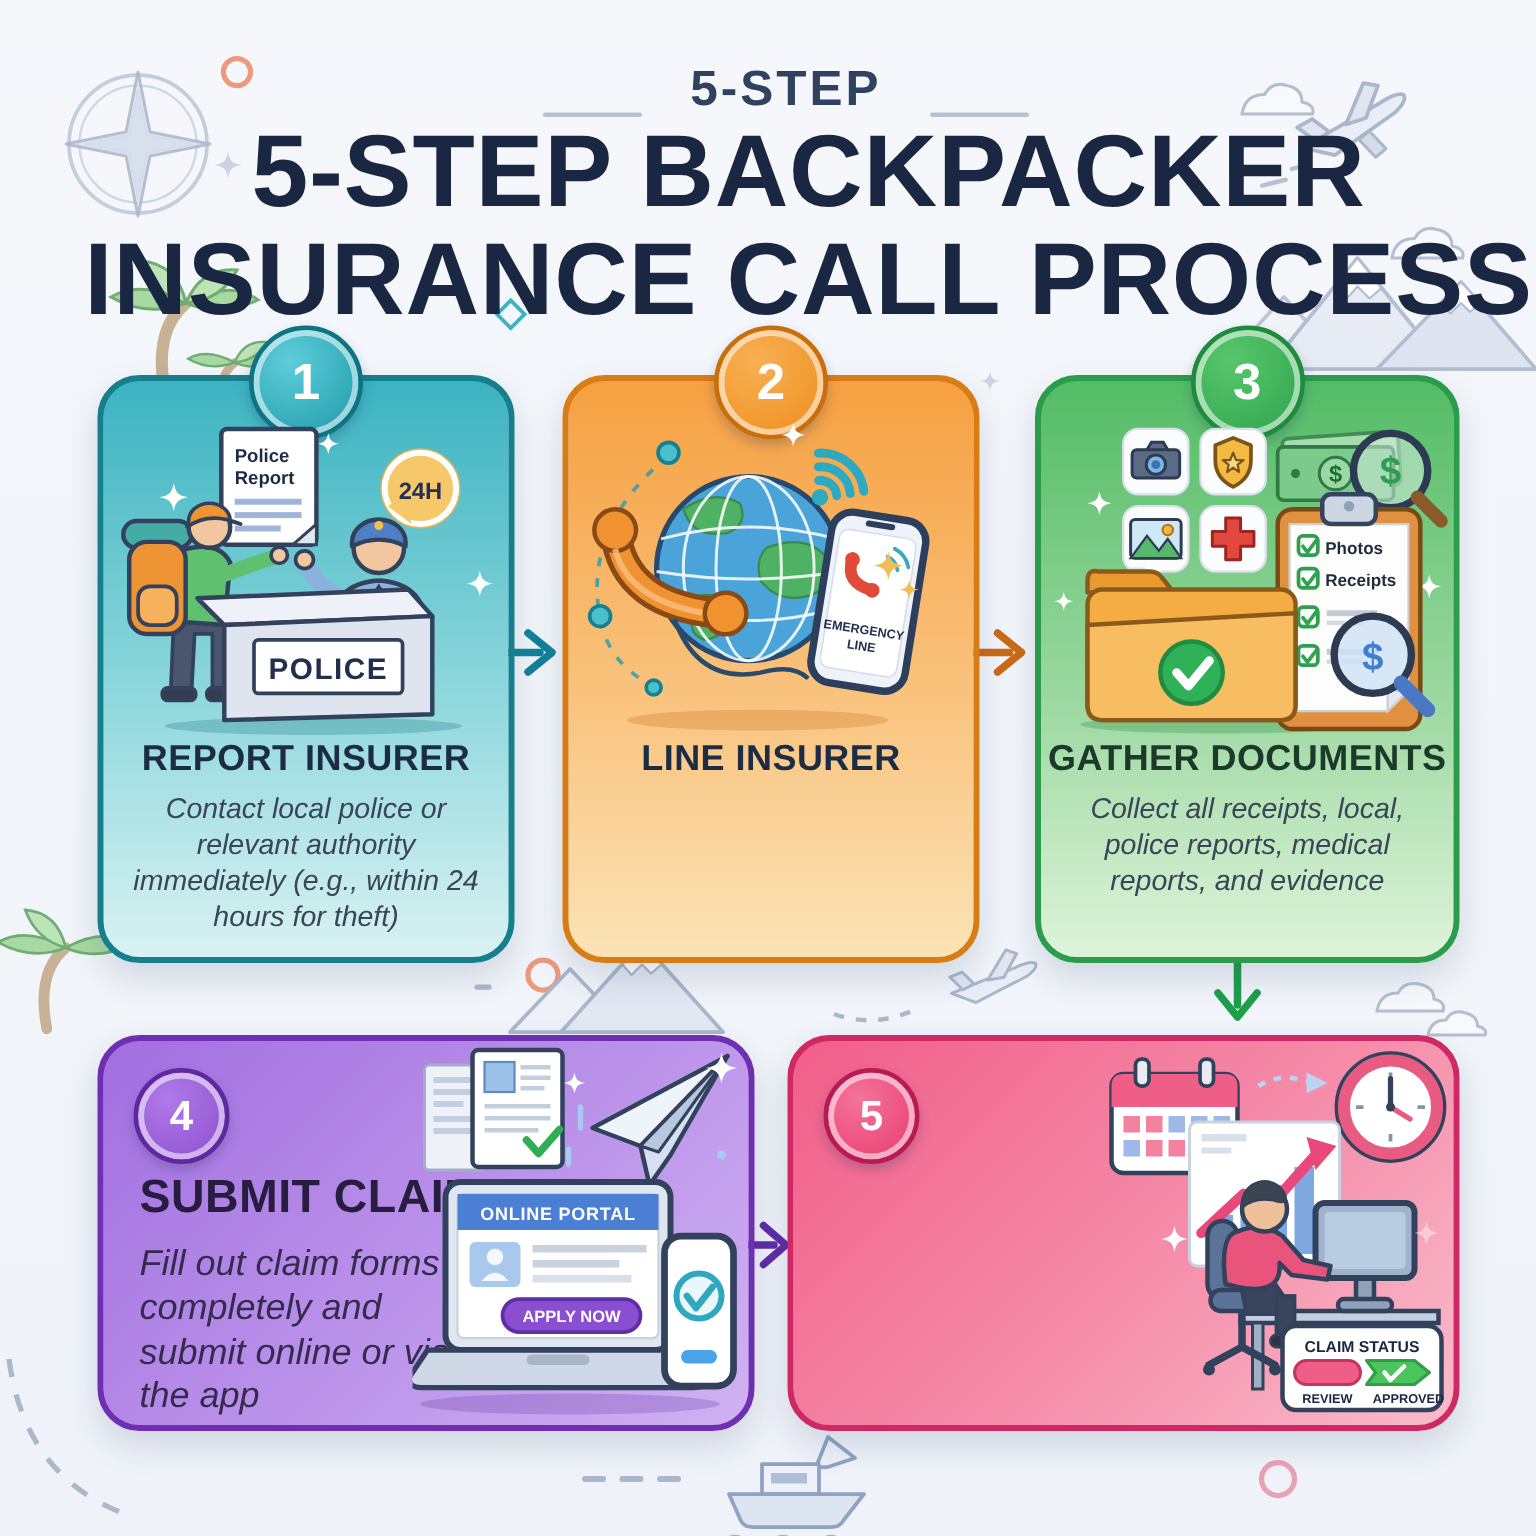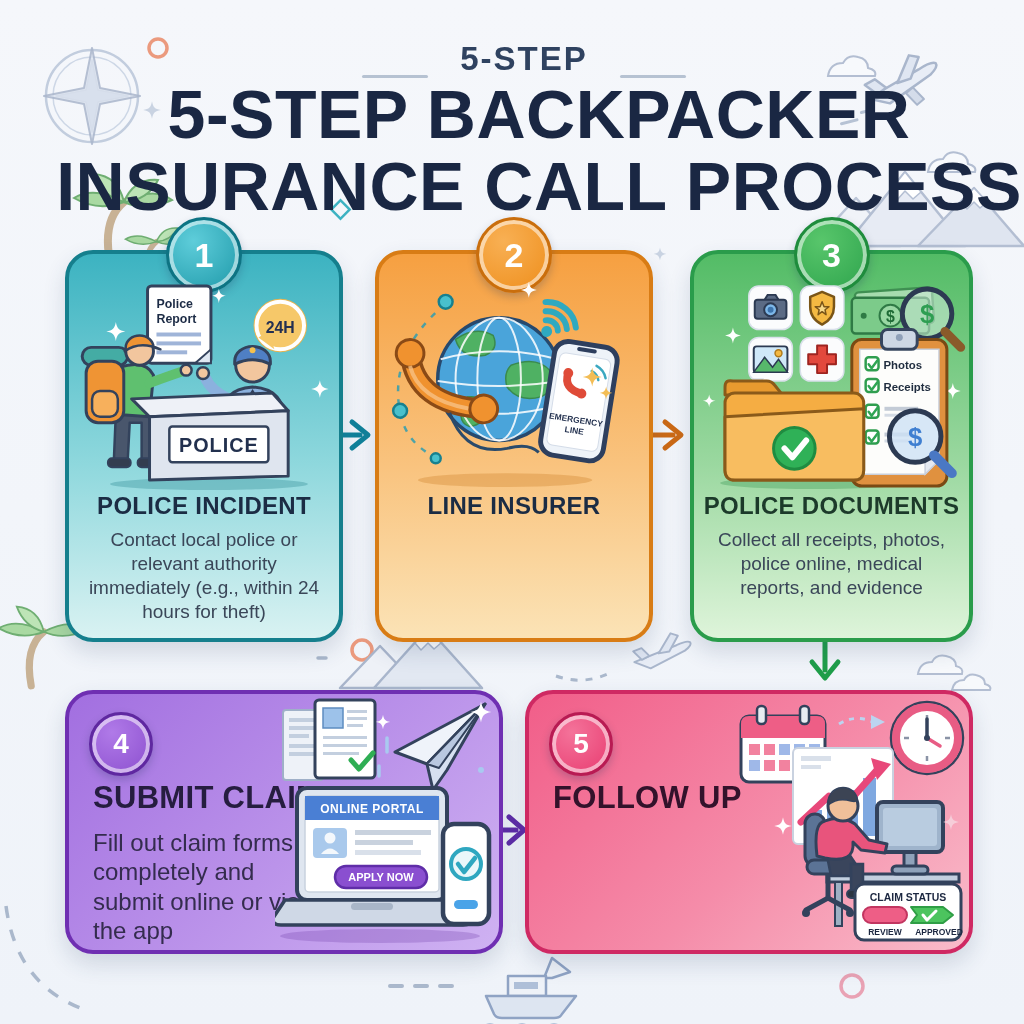--- a/index.html
+++ b/index.html
@@ -28,21 +28,21 @@
            background:linear-gradient(180deg,#53bc66 0%,#9bd8a0 55%,#def4da 100%);}
   .card--4{left:65px;top:690px;width:430px;height:256px;border-color:#6f2fb2;
            background:linear-gradient(135deg,#a26fe0 0%,#bb93ea 55%,#cfb2f2 100%);}
   .card--5{left:525px;top:690px;width:440px;height:256px;border-color:#cf2963;
            background:linear-gradient(135deg,#f15e89 0%,#f58ca9 55%,#f9bcca 100%);}
 
   .card h2{margin:0;position:absolute;top:238px;left:0;right:0;text-align:center;
            font-size:24px;font-weight:800;letter-spacing:.3px;color:#1b2c44;}
   .card--3 h2{color:#1c3a2a;}
   .card .desc{margin:0;position:absolute;top:274px;left:13px;right:13px;text-align:center;
-              font-size:19px;line-height:1.27;font-weight:500;color:#3a4658;}
+              font-size:19px;line-height:1.27;font-weight:500;color:#3a4658;font-style:italic;}
   .card--4 h2,.card--5 h2{top:86px;left:24px;right:auto;text-align:left;font-size:31px;}
   .card--4 h2{color:#261d40;}  .card--5 h2{color:#33122b;}
   .card--4 .desc,.card--5 .desc{top:134px;left:24px;right:auto;text-align:left;
               font-size:24px;line-height:1.22;color:#342c4e;}
   .card--4 .desc{width:214px;}  .card--5 .desc{width:228px;color:#3f1b33;}
 
   
   .badge{position:absolute;display:flex;align-items:center;justify-content:center;
          border-radius:50%;color:#fff;font-weight:800;border:3px solid;
          box-shadow:inset 0 0 0 4px rgba(255,255,255,.55),0 4px 8px rgba(30,50,90,.25);}
@@ -233,21 +233,21 @@
       </g>
 
       <g>
         <ellipse cx="140" cy="204" rx="100" ry="6" fill="rgba(20,120,130,.28)"></ellipse>
         <polygon points="62,118 204,112 220,130 80,136" fill="#eef1f7" stroke="#33425c" stroke-width="3" stroke-linejoin="round"></polygon>
         <polygon points="80,136 220,130 220,196 80,200" fill="#dfe5ef" stroke="#33425c" stroke-width="3" stroke-linejoin="round"></polygon>
         <rect x="100" y="146" width="100" height="36" rx="3" fill="#ffffff" stroke="#33425c" stroke-width="2.5"></rect>
         <text x="150" y="172" text-anchor="middle" font-size="20" font-weight="800" letter-spacing="1" fill="#22304e">POLICE</text>
       </g>
     </svg>
-    <h2>POLICE INCIDENT</h2>
+    <h2>REPORT INSURER</h2>
     <p class="desc">Contact local police or relevant authority immediately (e.g., within 24 hours for theft)</p>
   </section>
 
   <section class="card card--2">
     <div class="badge badge--top badge--2">
       <span>2</span>
     </div>
     <svg class="art" viewBox="0 0 270 210">
       <ellipse cx="126" cy="200" rx="88" ry="7" fill="rgba(200,120,30,.3)"></ellipse>
       <path d="M66,22 Q8,70 20,132 Q26,162 54,176" fill="none" stroke="#2f9db0" stroke-width="2.5" stroke-dasharray="6 8" opacity=".85"></path>
@@ -377,22 +377,22 @@
       </g>
 
       <g transform="translate(22,92)">
         <path d="M6,14 q0,-8 8,-6 l34,0 q5,0 8,4 l8,10 -58,0 Z" fill="#e89a2f" stroke="#8a5a1a" stroke-width="3" stroke-linejoin="round"></path>
         <rect x="6" y="20" width="140" height="88" rx="10" fill="#f5ad43" stroke="#8a5a1a" stroke-width="3"></rect>
         <path d="M6,44 L146,36 L146,98 q0,10 -10,10 L16,108 q-10,0 -10,-10 Z" fill="#f8bd60" stroke="#8a5a1a" stroke-width="3" stroke-linejoin="round"></path>
         <circle cx="76" cy="76" r="21" fill="#2fb157" stroke="#1f8c41" stroke-width="3"></circle>
         <path d="M66,76 l8,9 14,-17" fill="none" stroke="#ffffff" stroke-width="6" stroke-linecap="round" stroke-linejoin="round"></path>
       </g>
     </svg>
-    <h2>POLICE DOCUMENTS</h2>
-    <p class="desc">Collect all receipts, photos, police online, medical reports, and evidence</p>
+    <h2>GATHER DOCUMENTS</h2>
+    <p class="desc">Collect all receipts, local, police reports, medical reports, and evidence</p>
   </section>
 
   <section class="card card--4">
     <div class="badge badge--corner badge--4">
       <span>4</span>
     </div>
     <h2>SUBMIT CLAIM</h2>
     <p class="desc">Fill out claim forms completely and submit online or via the app</p>
     <svg class="art" viewBox="0 0 218 248">
       <ellipse cx="105" cy="240" rx="100" ry="7" fill="rgba(110,60,170,.28)"></ellipse>
@@ -450,21 +450,20 @@
         <path d="M15,40 l6,8 11,-14" fill="none" stroke="#2fa7c0" stroke-width="4.5" stroke-linecap="round" stroke-linejoin="round"></path>
         <rect x="11" y="76" width="24" height="9" rx="4.5" fill="#4aa3e8"></rect>
       </g>
     </svg>
   </section>
 
   <section class="card card--5">
     <div class="badge badge--corner badge--5">
       <span>5</span>
     </div>
-    <h2>FOLLOW UP</h2>
     <svg class="art" viewBox="0 0 230 250">
       <g transform="translate(6,10)">
         <rect x="0" y="12" width="84" height="66" rx="8" fill="#ffffff" stroke="#33425c" stroke-width="3"></rect>
         <path d="M0,20 q0,-8 8,-8 h68 q8,0 8,8 v14 h-84 Z" fill="#ee5e86"></path>
         <rect x="16" y="2" width="9" height="18" rx="4" fill="#e8ecf2" stroke="#33425c" stroke-width="2.5"></rect>
         <rect x="59" y="2" width="9" height="18" rx="4" fill="#e8ecf2" stroke="#33425c" stroke-width="2.5"></rect>
         <rect x="8" y="40" width="11" height="11" fill="#f2829f"></rect>
           <rect x="23" y="40" width="11" height="11" fill="#f2829f"></rect>
         <rect x="38" y="40" width="11" height="11" fill="#9fb8e8"></rect>
           <rect x="53" y="40" width="11" height="11" fill="#9fb8e8"></rect>

